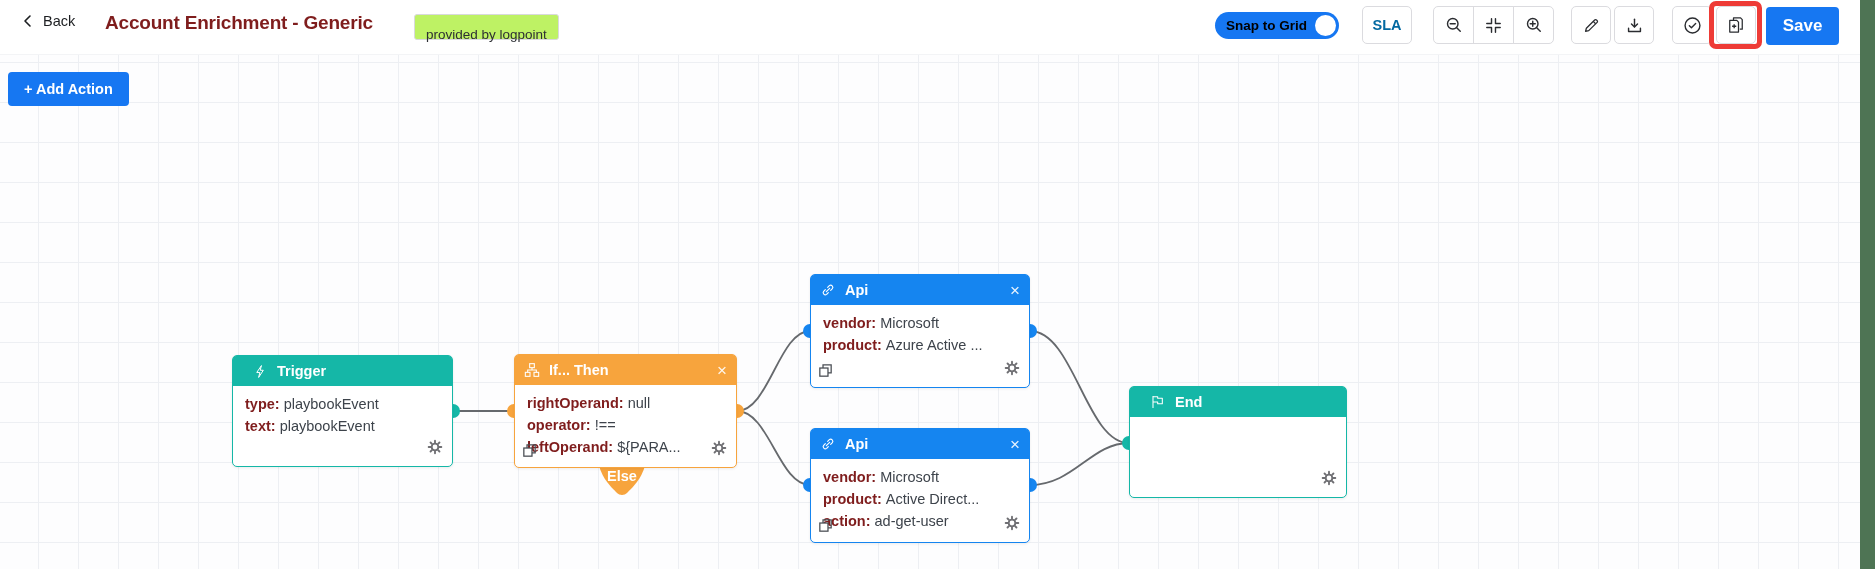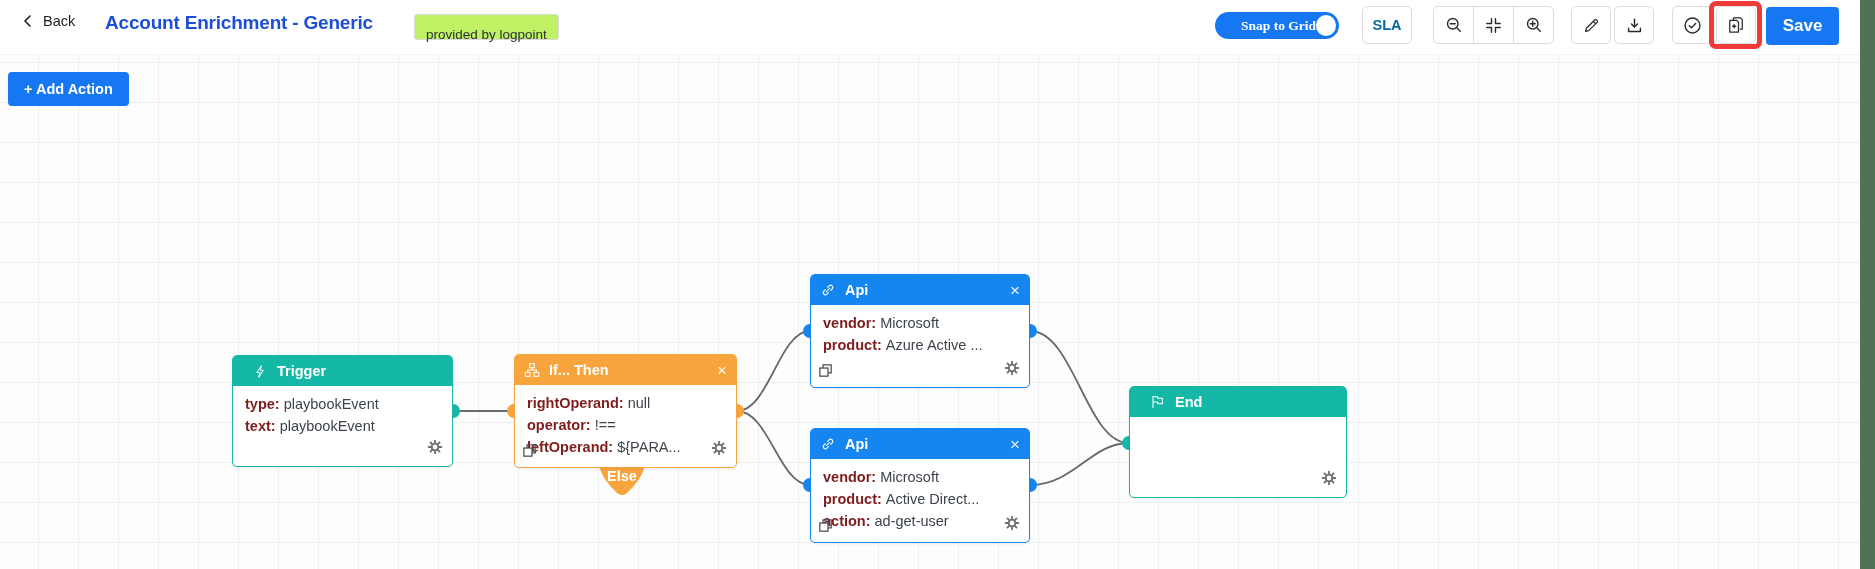--- a/index.html
+++ b/index.html
@@ -4,25 +4,25 @@
 <style>
   * { margin:0; padding:0; box-sizing:border-box; }
   html,body { background:#fff; }
   body { font-family:"Liberation Sans", sans-serif; }
   #app { position:relative; width:1875px; height:569px; overflow:hidden; background:#fff; }
 
   
   .topbar { position:absolute; top:0; left:0; width:1875px; height:55px; background:#fff; z-index:10; border-bottom:1px solid #f3f4f6; }
   .back-btn { position:absolute; left:20px; top:13px; display:flex; align-items:center; gap:7px; cursor:pointer; }
   .back-btn span { font-size:14.5px; color:#1c1e21; }
-  .page-title { position:absolute; left:105px; top:12px; font-size:19px; font-weight:700; letter-spacing:-0.2px; color:#1d4ed8; }
+  .page-title { position:absolute; left:105px; top:12px; font-size:19px; font-weight:700; letter-spacing:-0.2px; color:#7f1d1d; }
   .provider-badge { position:absolute; left:414px; top:14px; height:26px; line-height:24px; padding:8px 11px; font-size:13.5px; color:#2d2f33; background:#bef264; border:1px solid #d9d9dc; border-radius:3px; }
 
   .snap-toggle { position:absolute; left:1215px; top:12px; height:27px; width:124px; background:var(--accent); border-radius:14px; display:flex; align-items:center; cursor:pointer; }
-  .snap-toggle .lbl { color:#ffffff; font-size:13.5px; font-weight:600; padding-left:26px; flex:1; white-space:nowrap;font-family:Liberation Serif, serif; }
+  .snap-toggle .lbl { color:#000000; font-size:13.5px; font-weight:600; padding-left:11px; flex:1; white-space:nowrap; }
   .snap-toggle .knob { width:21px; height:21px; background:#fff; border-radius:50%; margin-right:3px; }
 
   .tb-btn { position:absolute; top:6px; width:41px; height:38px; background:#fff; border:1px solid #dbdbdf; border-radius:5px; display:flex; align-items:center; justify-content:center; cursor:pointer; }
   .sla-btn { left:1362px; width:50px; font-size:14.5px; font-weight:600; color:#0369a1; }
   .seg-group { position:absolute; left:1433px; top:6px; display:flex; }
   .seg-group .seg { position:static; border-radius:0; margin-left:-1px; }
   .seg-group .seg:first-child { border-radius:5px 0 0 5px; margin-left:0; }
   .seg-group .seg:last-child { border-radius:0 5px 5px 0; }
 
   .edit-btn { left:1571px; width:40px; }

